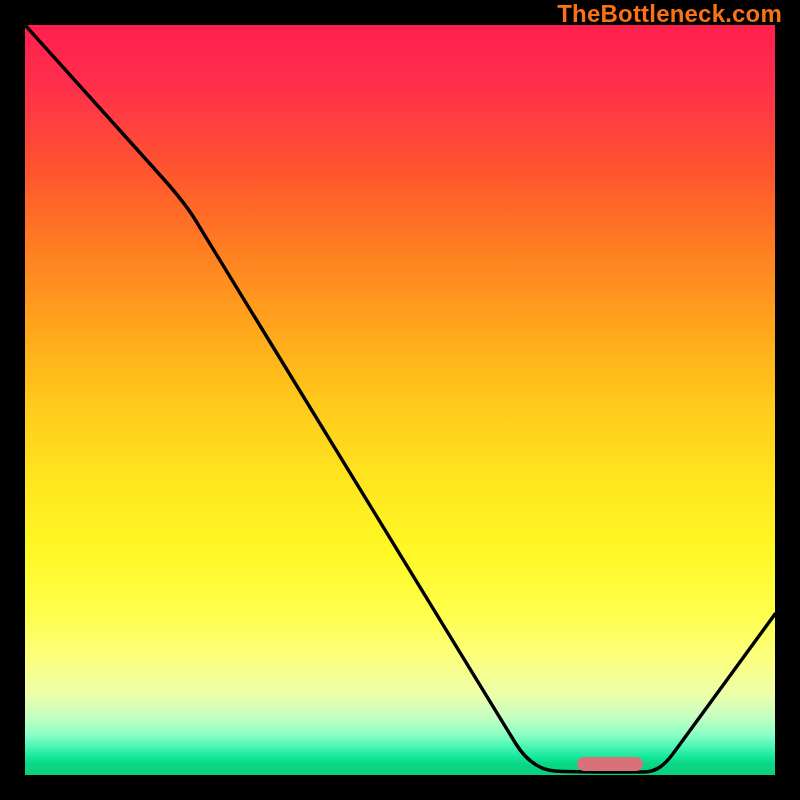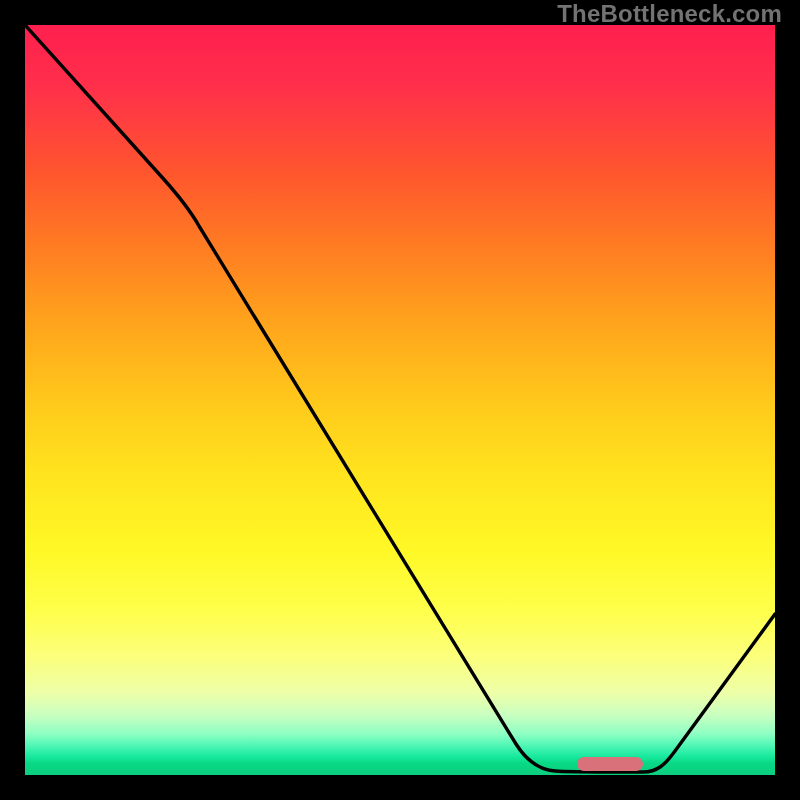--- a/index.html
+++ b/index.html
@@ -7,21 +7,21 @@
     padding: 0;
     width: 800px;
     height: 800px;
     background: #000;
     overflow: hidden;
   }
   .watermark {
     position: absolute;
     top: 0;
     right: 18px;
-    color: #737373;
+    color: #f97316;
     font-family: Arial, Helvetica, sans-serif;
     font-size: 24px;
     font-weight: bold;
     z-index: 5;
     letter-spacing: 0.2px;
   }
   .plot {
     position: absolute;
     left: 25px;
     top: 25px;

